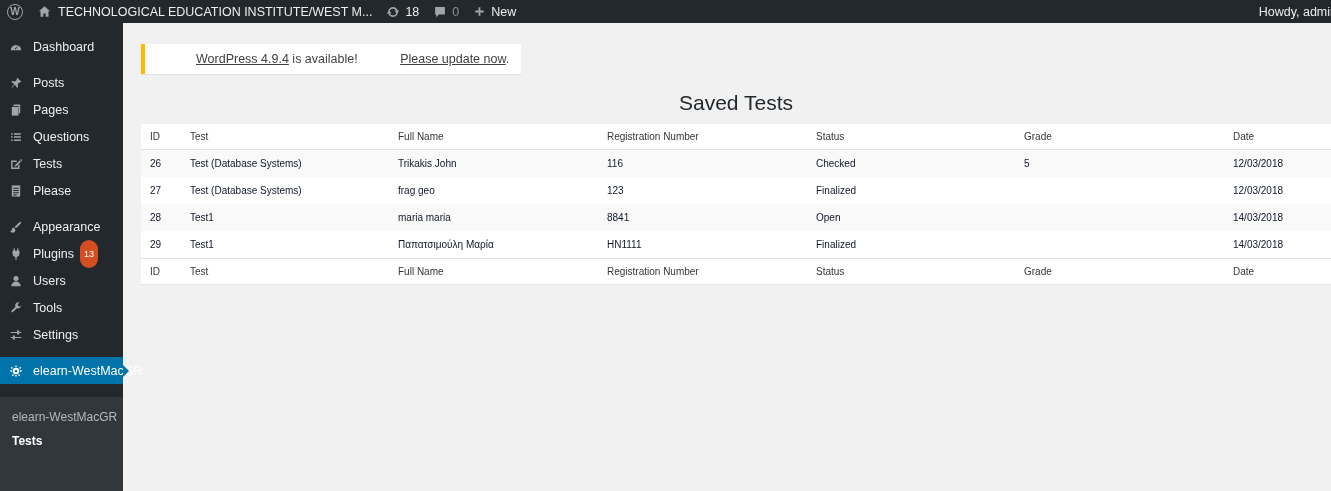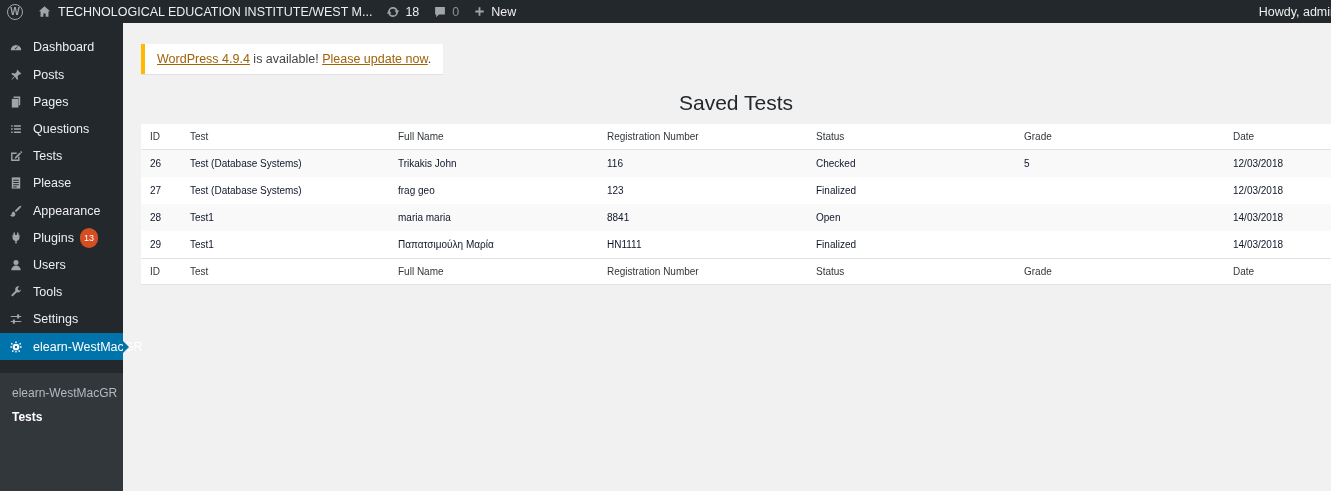--- a/index.html
+++ b/index.html
@@ -49,33 +49,33 @@
   }
   .menu { padding-top:10px; }
   .menu-item {
     position:relative;
     height:27px; display:flex; align-items:center;
     padding-left:8px; cursor:pointer; white-space:nowrap;
   }
   .menu-item .mi { width:16px; height:16px; display:inline-flex; align-items:center; justify-content:center; flex:none; }
   .menu-item .mi svg { fill:#a0a5aa; width:14px; height:14px; }
   .menu-item .ml { margin-left:9px; color:#eee; }
-  .menu-item.gap { margin-top:1px; }
+  .menu-item.gap { margin-top:9px; }
   .menu-item.active { background:#0073aa; }
   .menu-item.active .ml { color:#fff; font-weight:400; }
   .menu-item.active .mi svg { fill:#fff; }
   .menu-item.active::after {
     content:""; position:absolute; right:-6px; top:50%;
     margin-top:-6px;
     border-top:6px solid transparent; border-bottom:6px solid transparent;
     border-left:6px solid #0073aa;
   }
   .badge {
     margin-left:6px; background:#d54e21; color:#fff;
-    border-radius:9px; min-width:16px; height:20px;
+    border-radius:9px; min-width:16px; height:28px;
     display:inline-flex; align-items:center; justify-content:center;
     font-size:9px; padding:0 4px;
   }
   .submenu {
     margin-top:13px; flex:1; background:#32373c;
     padding:8px 0 0 12px; font-size:12px;
   }
   .submenu-item { padding:5px 0; cursor:pointer; color:#b4b9be; white-space:nowrap; }
   .submenu-item.current { color:#fff; font-weight:bold; }
 
@@ -83,21 +83,21 @@
   .content {
     position:absolute; top:23px; left:123px; right:0; bottom:0;
     padding:21px 0 0 18px;
   }
   .notice {
     background:#fff; border-left:4px solid #ffb900;
     box-shadow:0 1px 1px rgba(0,0,0,.06);
     padding:8px 12px; font-size:12.5px;
     display:inline-block; color:#444;
   }
-  .notice a { color:#a16207; text-decoration:underline; cursor:pointer; }
+  .notice a { color:#404040; text-decoration:underline; cursor:pointer;margin-left:39px; }
   .page-title {
     margin-top:17px; margin-bottom:9px;
     font-size:21px; font-weight:400; color:#23282d;text-align:center;
   }
 
   table.list {
     width:100%; border-collapse:collapse; table-layout:fixed;
     background:#fff; font-size:10px;
     border-bottom:1px solid #e5e5e5;
   }

